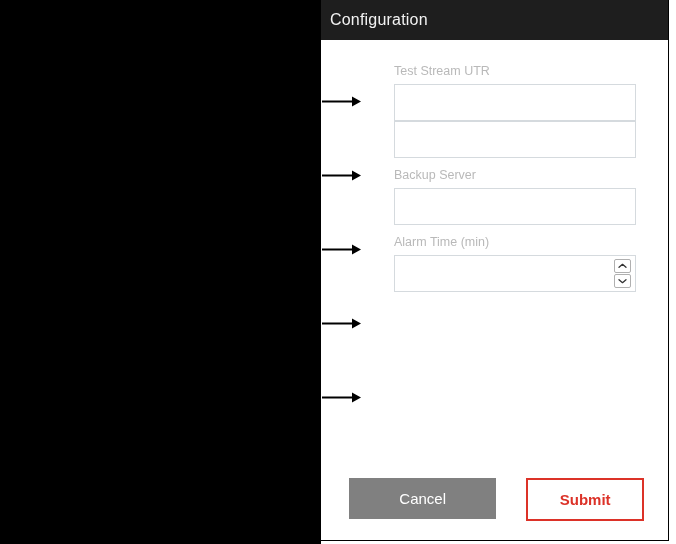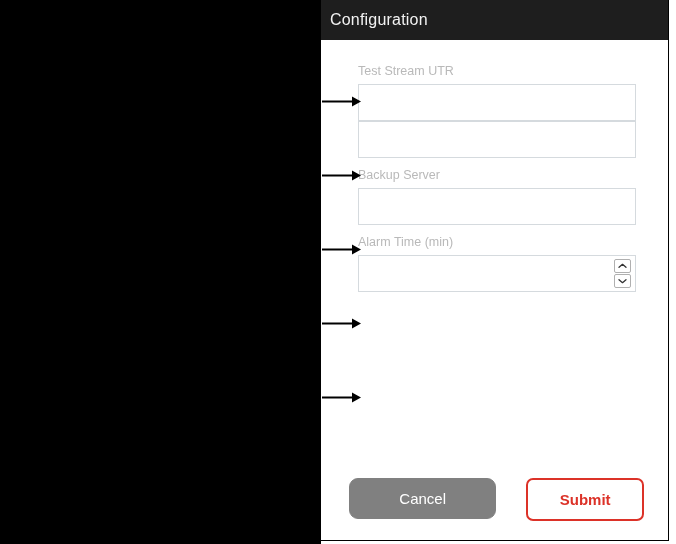--- a/index.html
+++ b/index.html
@@ -65,20 +65,21 @@
   .panel-title {
     color: #f2f2f2;
     font-size: 16px;
     font-weight: 400;
     letter-spacing: 0.2px;
   }
 
   .panel-body {
     padding: 14px 32px 0 37px;
     box-sizing: border-box;
+    margin-left: 36px;
   }
 
   .field {
     margin-bottom: 0;
   }
   .field-label {
     color: #b9b9b9;
     font-size: 12.5px;
     line-height: 14px;
     padding: 10px 0 6px 0;
@@ -147,21 +148,21 @@
     height: 72px;
     padding: 0 24px 0 22px;
     display: flex;
     align-items: flex-start;
     padding-top: 10px;
     box-sizing: border-box;
   }
   .btn {
     font-family: "Liberation Sans", sans-serif;
     font-size: 15px;
-    border-radius: 9px;
+    border-radius: 0;
     cursor: pointer;
     box-sizing: border-box;
     display: flex;
     align-items: center;
     justify-content: center;
     margin-left: 6px;
   }
   .btn-cancel {
     width: 153px;
     height: 41px;
@@ -170,21 +171,21 @@
     border: 1px solid #808080;
     font-weight: 400;
   }
   .btn-submit {
     width: 122px;
     height: 43px;
     margin-left: 30px;
     background: #ffffff;
     color: #dc3228;
     border: 2px solid #dc3228;
-    border-radius: 7px;
+    border-radius: 0;
     font-weight: bold;
   }
 </style>
 </head>
 <body>
 
 <div class="backdrop"></div>
 
 <div class="panel-filler"></div>
 <div class="panel-bottom-filler"></div>

